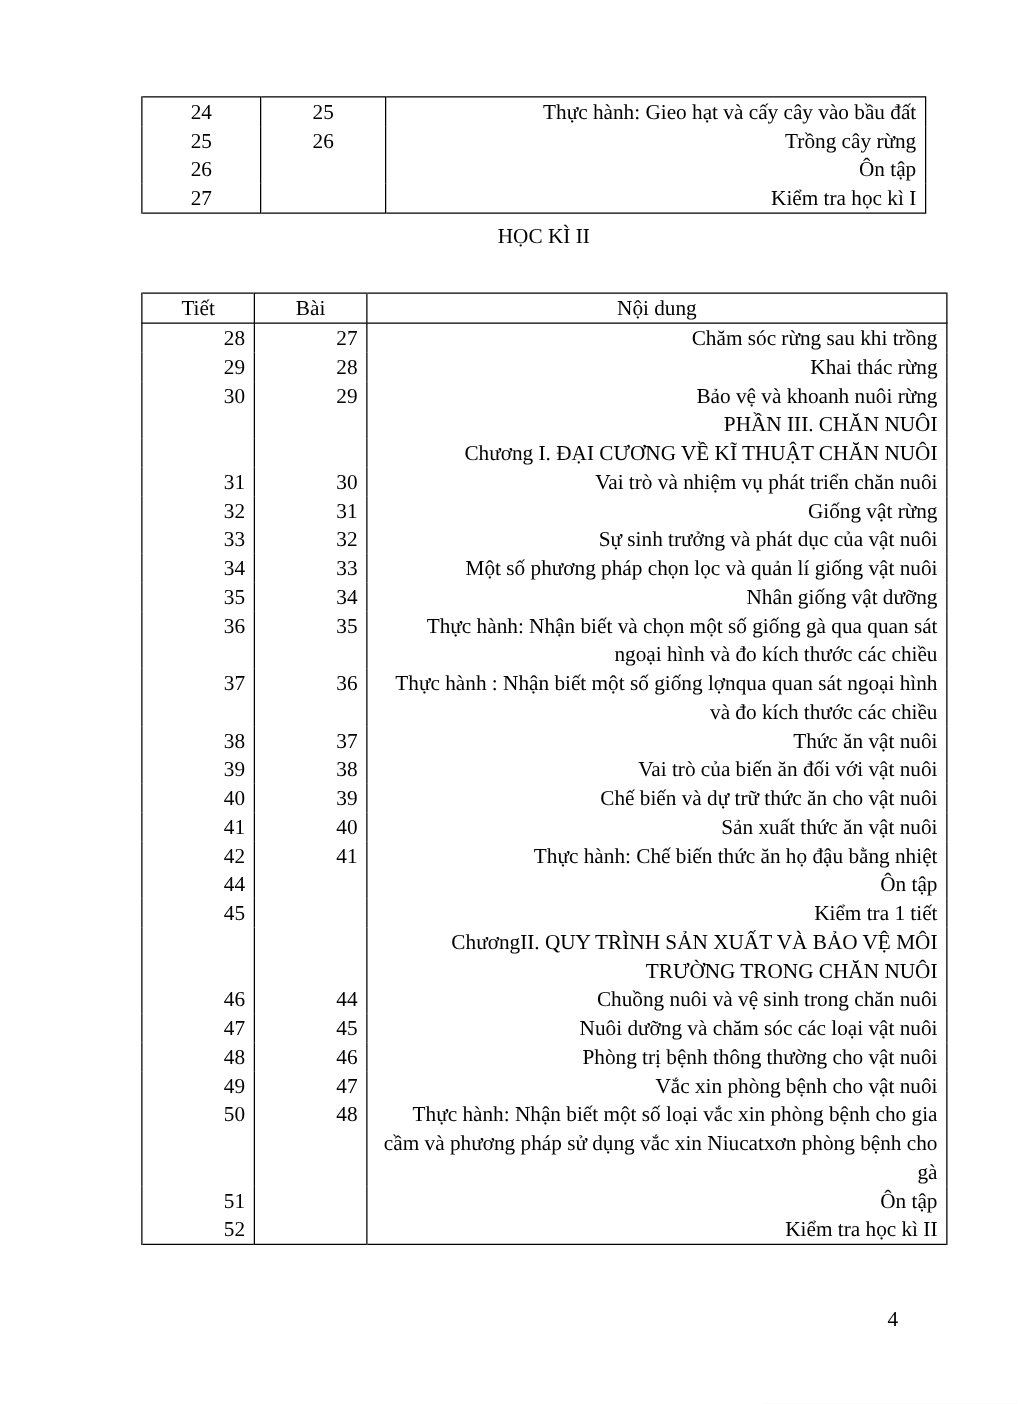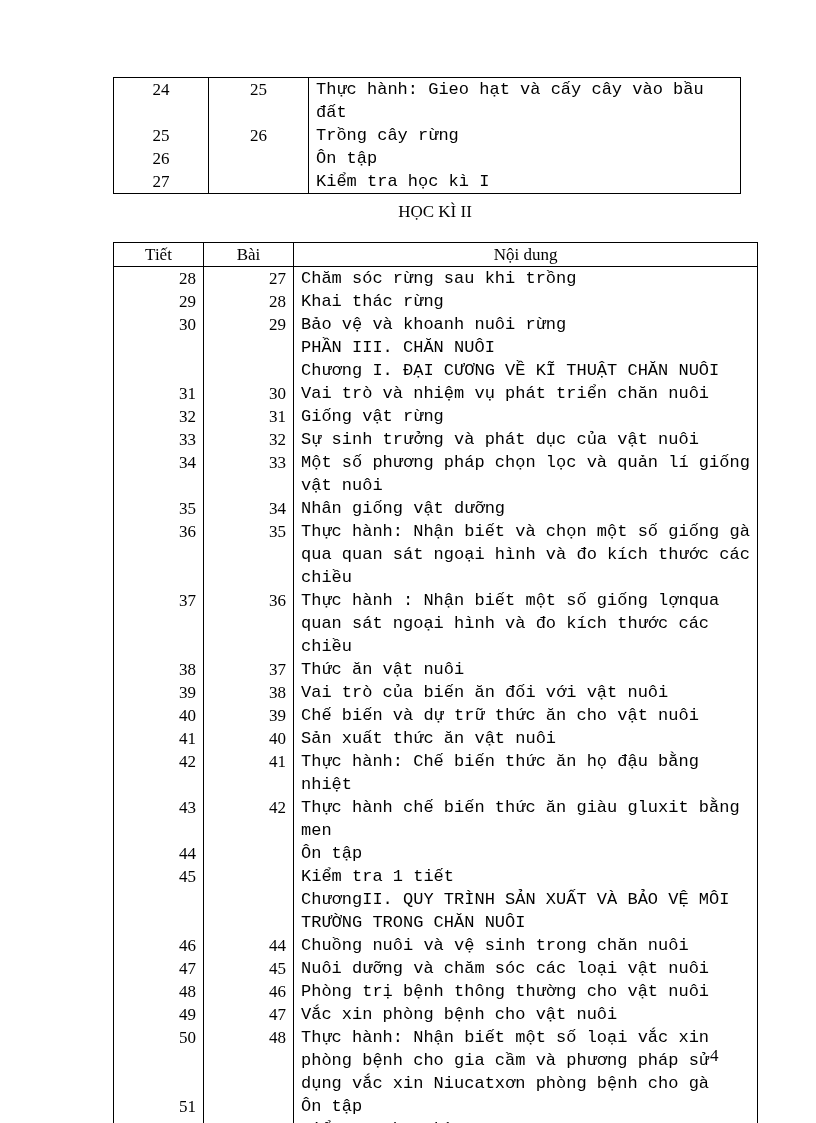--- a/index.html
+++ b/index.html
@@ -31,27 +31,27 @@
     font-weight: normal;
     word-wrap: break-word;
   }
   .tbl thead th { border-bottom: 1.5px solid #000; text-align: center; }
 
   .tbl-top  { width: 627px; }
   .tbl-main { width: 644px; }
 
   td.c-num-center { text-align: center; padding: 0 2px; }
   td.c-num-left   { text-align: right; }
-  td.c-content    { text-align: left; font-family: Liberation Mono, monospace; }
+  td.c-content    { text-align: right; }
 
   .section-title {
     width: 644px;
     text-align: center;
     line-height: 23px;
-    margin: 6px 0 19px 0;
+    margin: 6px 0 34px 0;
   }
   .page-number {
     position: absolute;
     left: 710px; top: 1044px;
     line-height: 23px;
   }
 </style>
 </head>
 <body>
 
@@ -183,25 +183,20 @@
             <td class="c-num-left">41</td>
             <td class="c-num-left">40</td>
             <td class="c-content">Sản xuất thức ăn vật nuôi</td>
           </tr>
           <tr>
             <td class="c-num-left">42</td>
             <td class="c-num-left">41</td>
             <td class="c-content">Thực hành: Chế biến thức ăn họ đậu bằng nhiệt</td>
           </tr>
           <tr>
-            <td class="c-num-left">43</td>
-            <td class="c-num-left">42</td>
-            <td class="c-content">Thực hành chế biến thức ăn giàu gluxit bằng men</td>
-          </tr>
-          <tr>
             <td class="c-num-left">44</td>
             <td class="c-num-left"></td>
             <td class="c-content">Ôn tập</td>
           </tr>
           <tr>
             <td class="c-num-left">45</td>
             <td class="c-num-left"></td>
             <td class="c-content">Kiểm tra 1 tiết</td>
           </tr>
           <tr>

